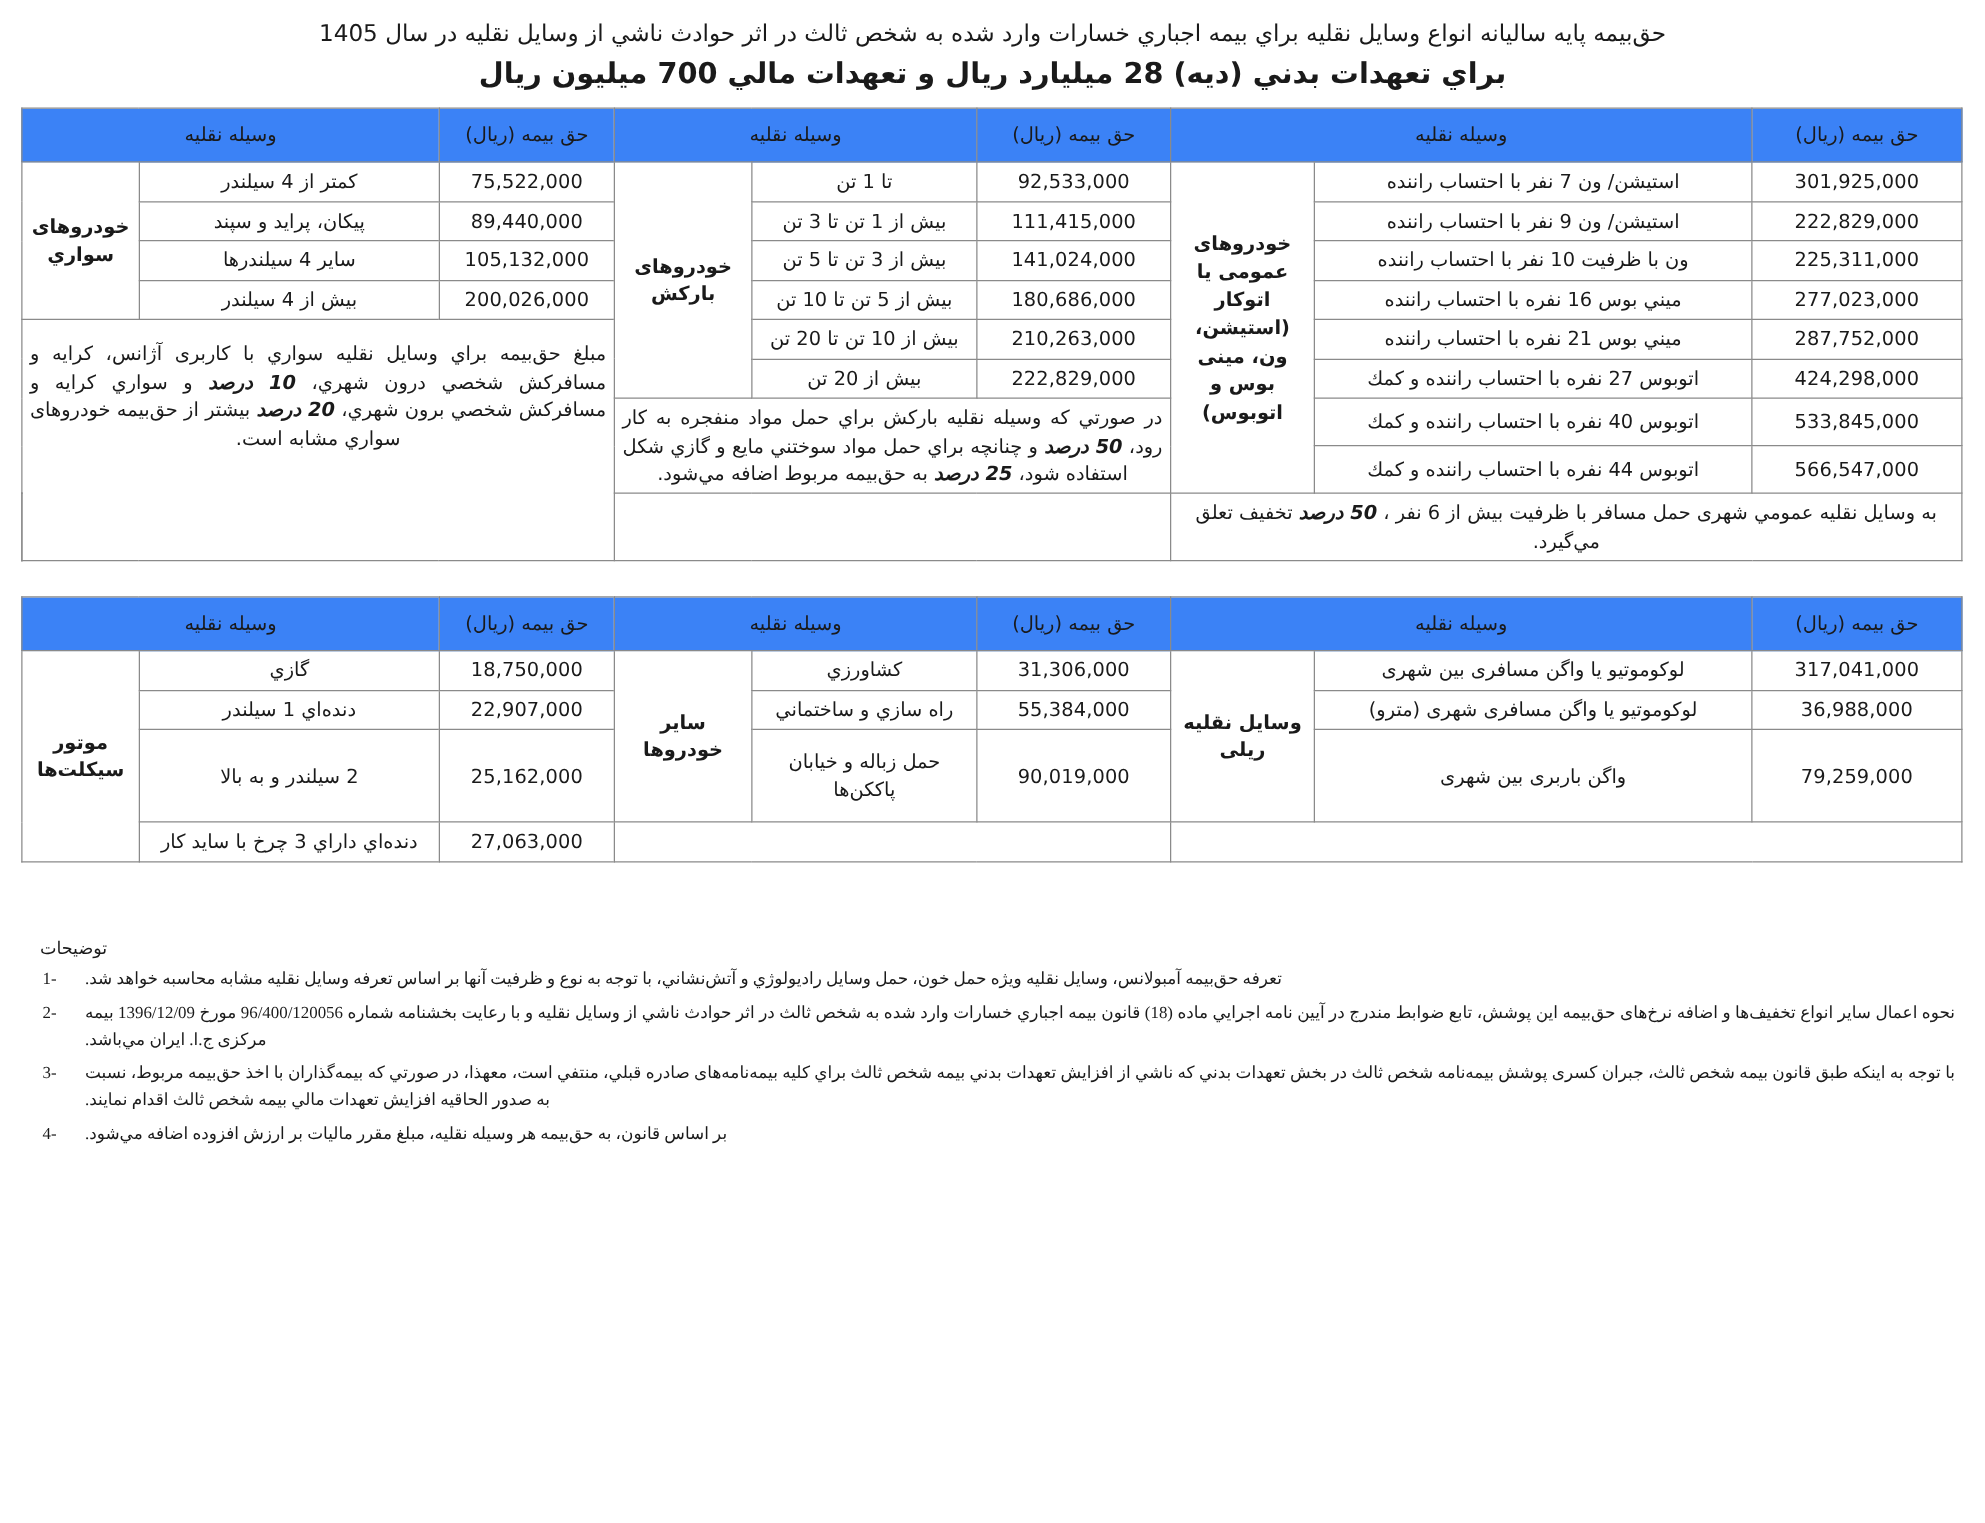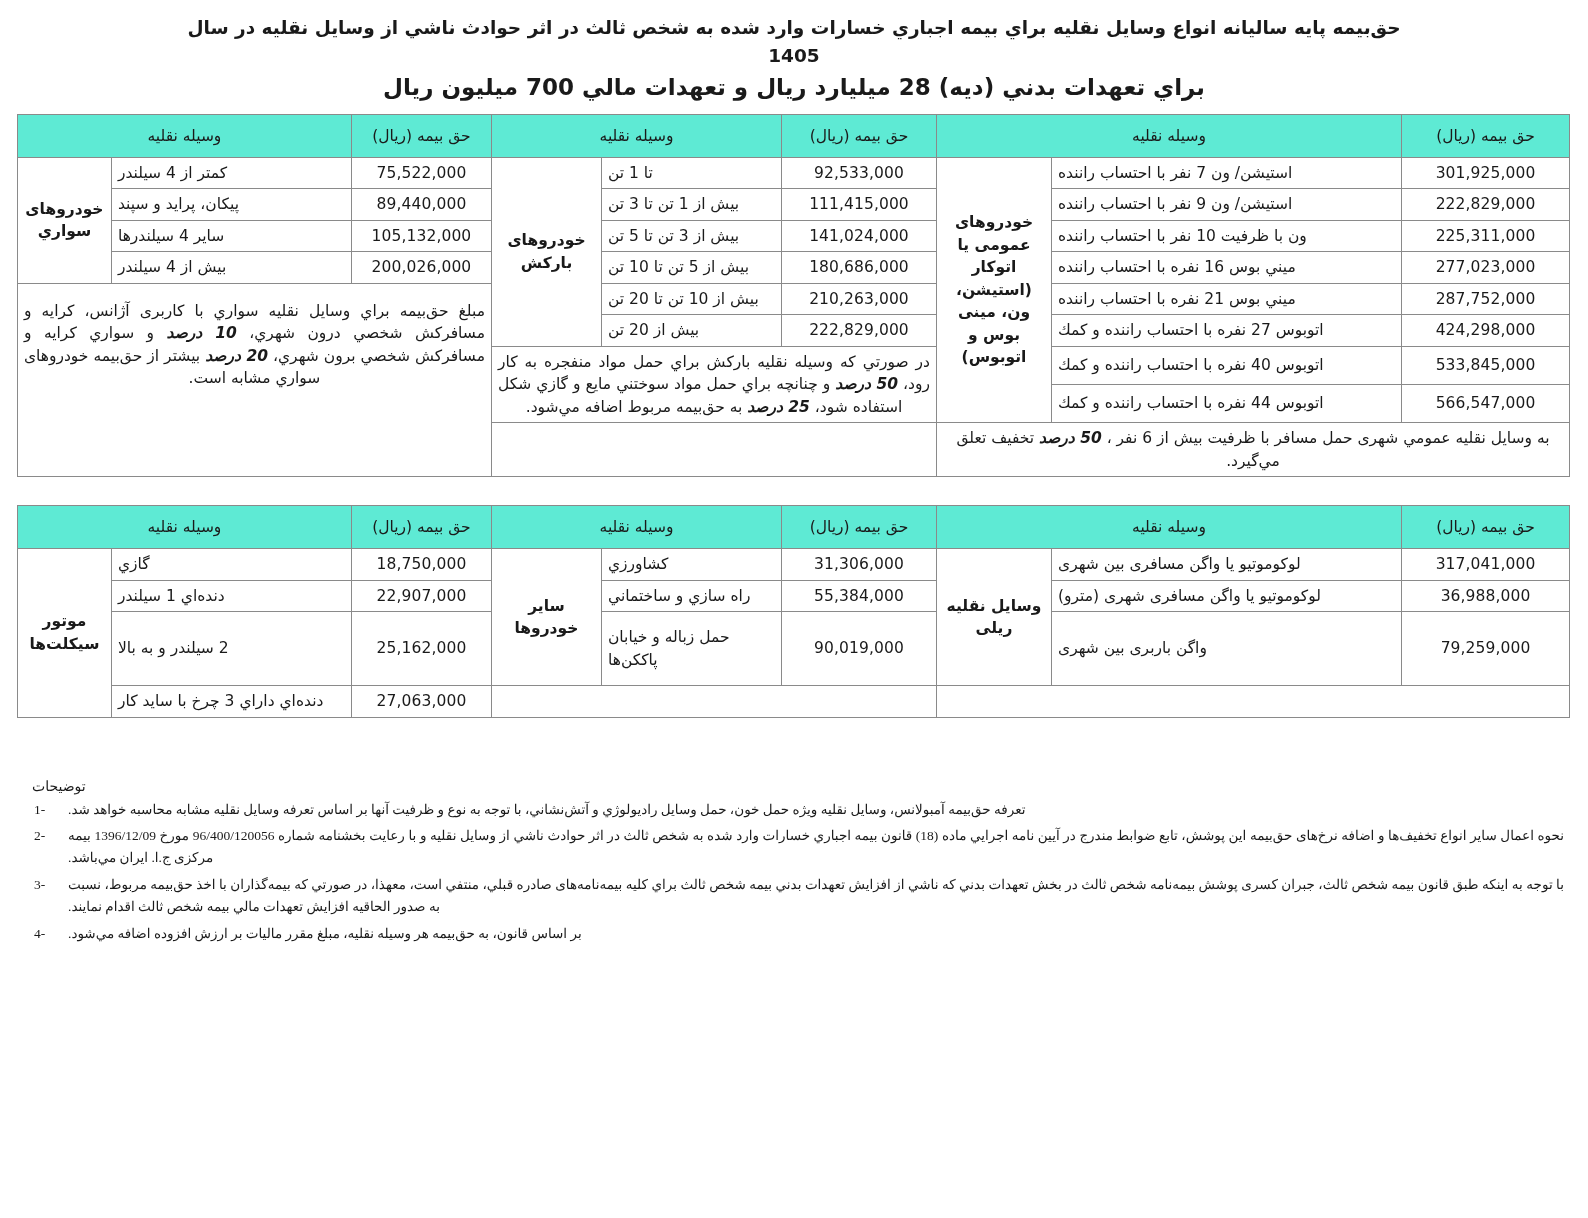--- a/index.html
+++ b/index.html
@@ -24,21 +24,21 @@
     padding: 0;
   }
 
   
   .title-block {
     text-align: center;
     padding: 14px 170px 10px 170px;
   }
   .title-line {
     font-size: 18.5px;
-    font-weight: bold;
+    font-weight: normal;
     line-height: 1.5;
     letter-spacing: -0.2px;
   }
   .title-line2 {
     font-size: 23px;
     font-weight: bold;
     line-height: 1.5;
   }
 
   
@@ -52,36 +52,36 @@
     direction: rtl;
   }
   table.tariff td, table.tariff th {
     border: 1px solid #8a8a8a;
     padding: 4px 6px;
     vertical-align: middle;
     font-size: 15.5px;
     line-height: 1.45;
   }
   th.hdr {
-    background: #5eead4;
+    background: #3b82f6;
     font-weight: normal;
     text-align: center;
     font-size: 16px;
     height: 34px;
     color: #1a1a1a;
   }
   td.grp {
     text-align: center;
     font-weight: bold;
     font-size: 17px;
     line-height: 1.55;
     background: #ffffff;
   }
   td.veh {
-    text-align: left;
+    text-align: center;
     font-size: 15.5px;
     padding: 8px 6px;
   }
   td.amt {
     text-align: center;
     font-size: 17px;
     font-family: "DejaVu Sans", "Liberation Sans", sans-serif;
     direction: ltr;
     letter-spacing: 0.1px;
   }

